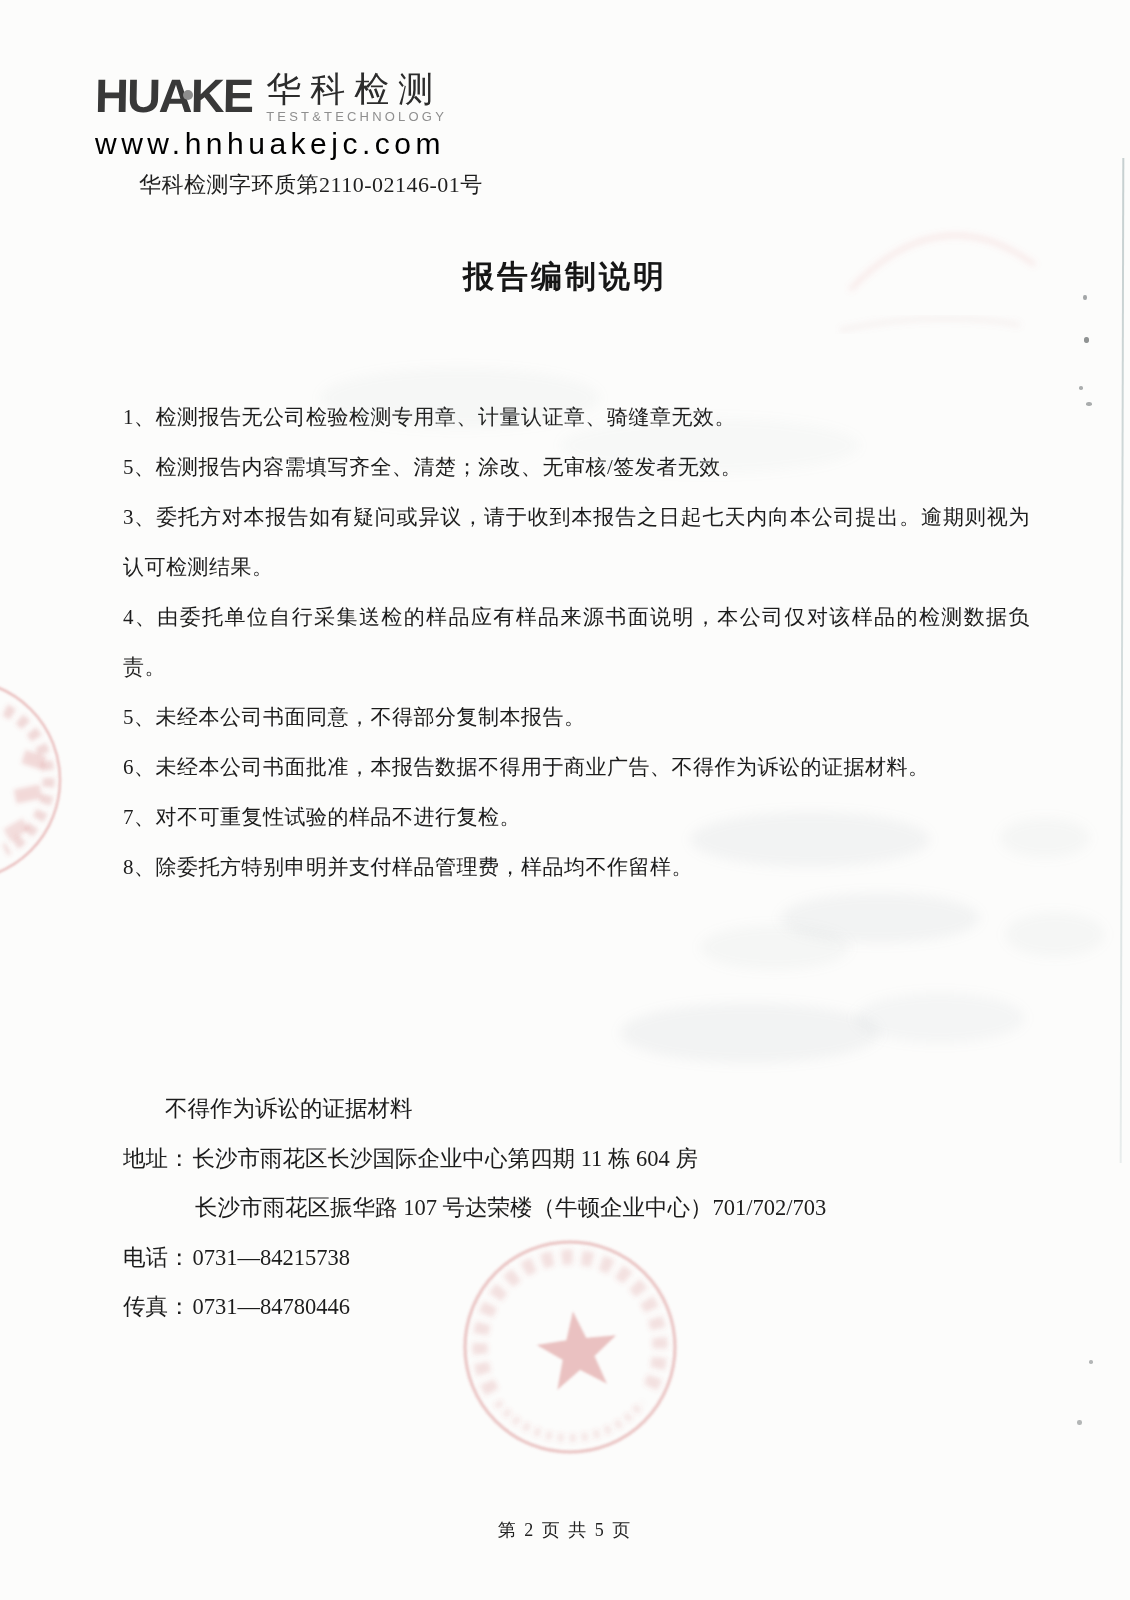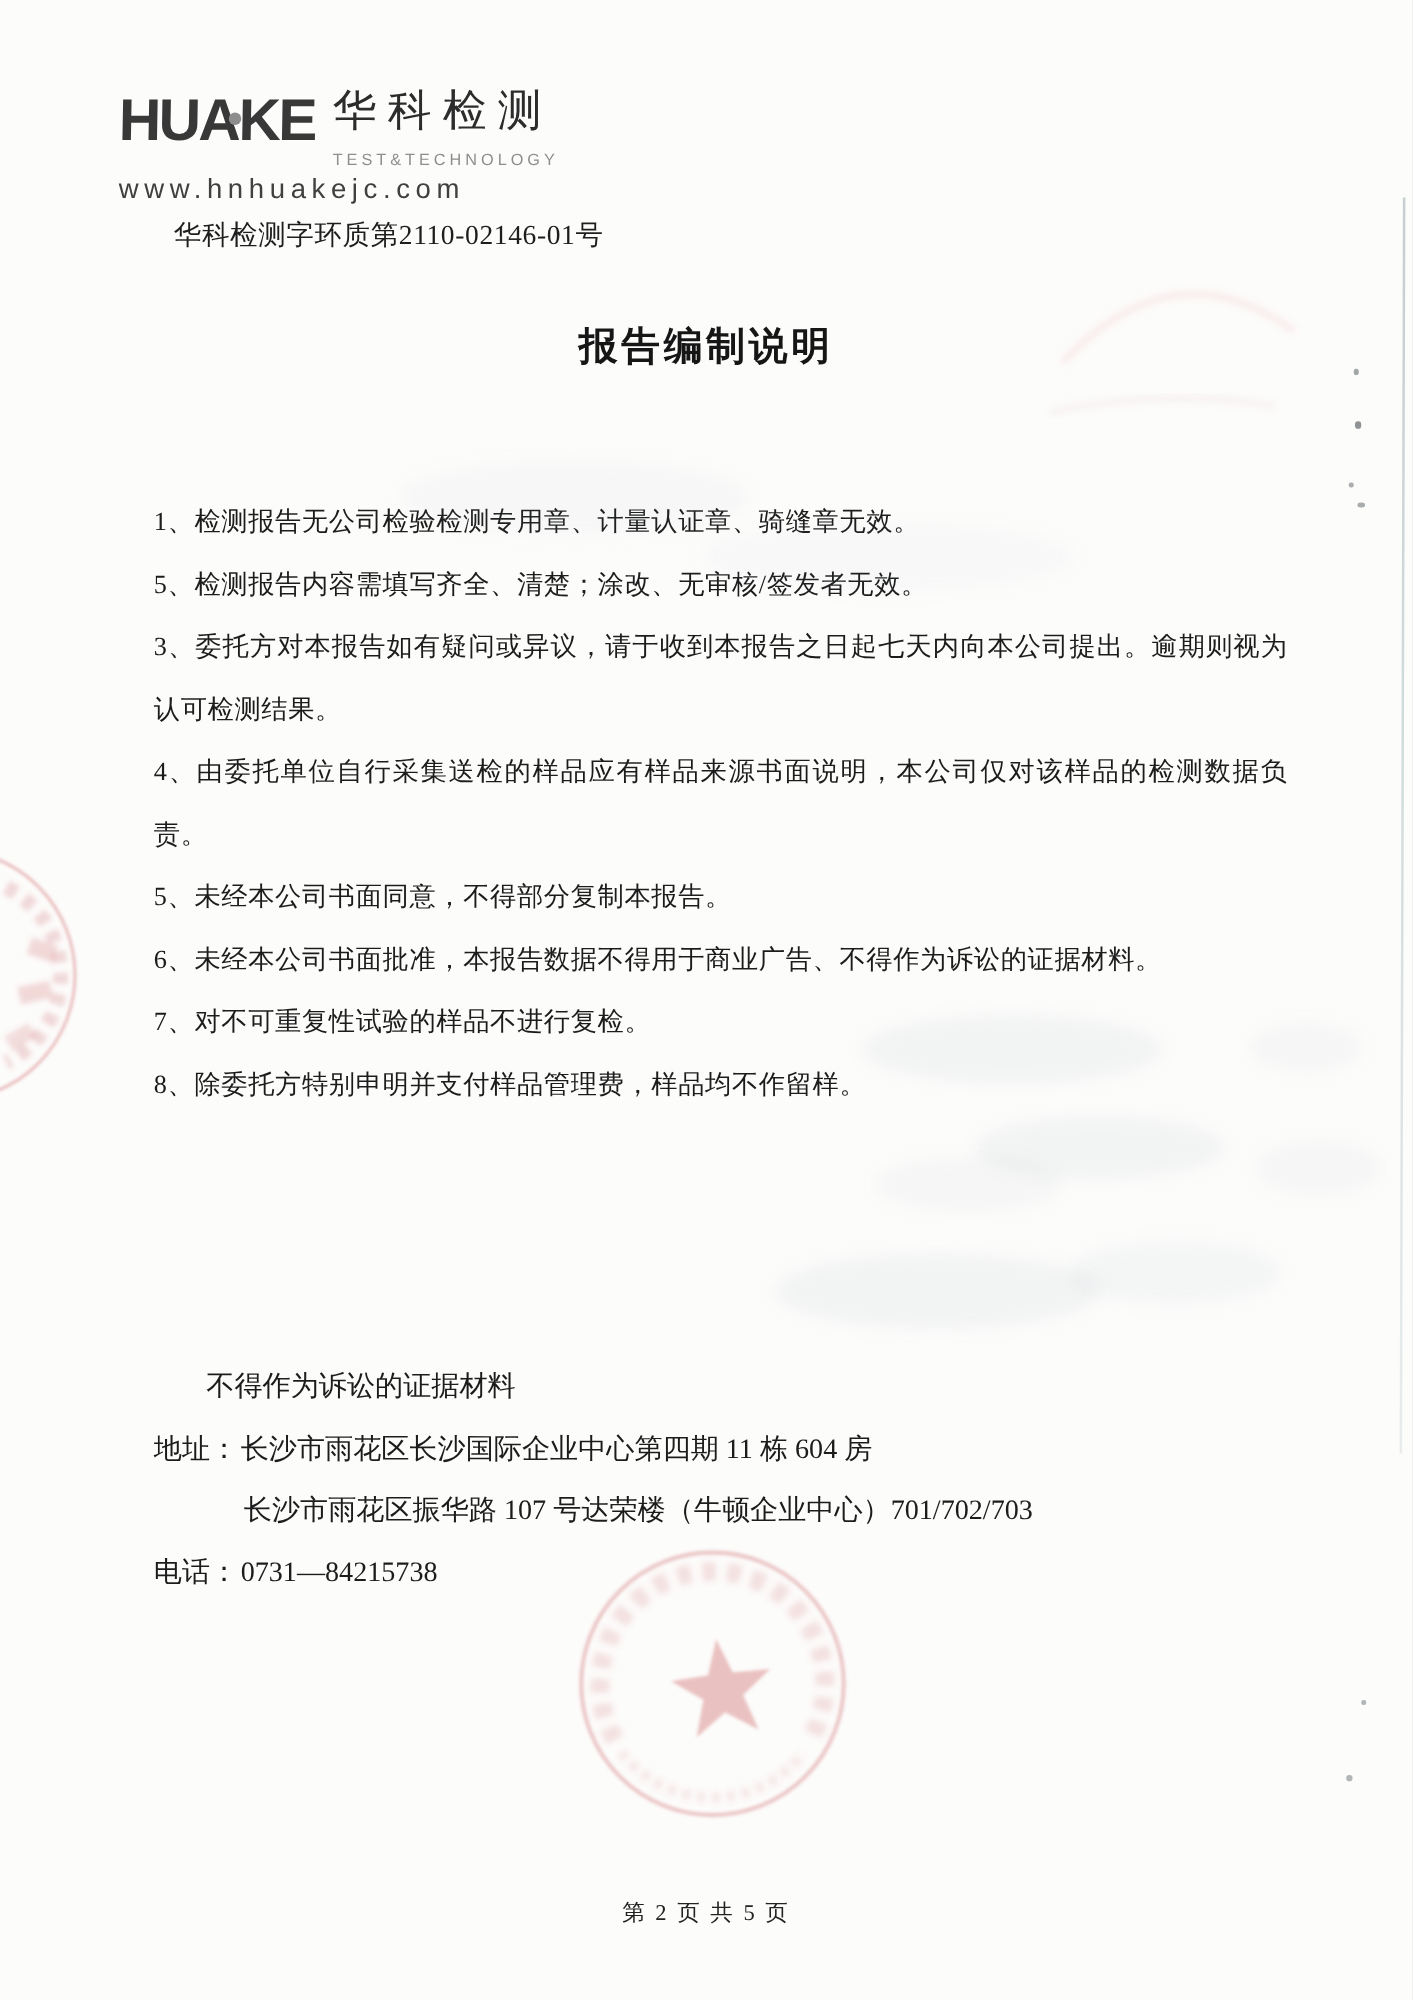--- a/index.html
+++ b/index.html
@@ -18,25 +18,25 @@
     color:#383838;transform:skewX(-1deg);
   }
   .logo-dot{position:absolute;left:88px;top:20px;width:10px;height:10px;border-radius:50%;background:#8d8d8d;}
   .brand-right{margin-left:14px;}
   .brand-cn{
     font-family:"Liberation Sans","DejaVu Sans",sans-serif;
     font-size:35px;line-height:38px;letter-spacing:9px;color:#2c2c2c;font-weight:500;
   }
   .brand-sub{
     font-family:"Liberation Sans","DejaVu Sans",sans-serif;
-    font-size:13px;letter-spacing:3.2px;color:#8e8e8e;margin-top:12px;
+    font-size:13px;letter-spacing:3.2px;color:#8e8e8e;margin-top:1px;
   }
   .website{
     font-family:"Liberation Sans","DejaVu Sans",sans-serif;
-    font-size:22px;letter-spacing:4.5px;color:#404040;margin-top:3px;font-weight:500;
+    font-size:30px;letter-spacing:4.5px;color:#000000;margin-top:3px;font-weight:500;
   }
   .license{font-size:22px;color:#1e1e1e;margin-top:9px;letter-spacing:0.5px;margin-left:44px;}
   
   .title{
     position:absolute;left:0;top:256px;width:100%;margin:0;text-align:center;
     font-family:Liberation Mono, monospace;
     font-size:31px;font-weight:700;letter-spacing:3px;color:#161616;
   }
   
   .notes{position:absolute;left:123px;top:392px;width:907px;}
@@ -91,20 +91,21 @@
     <p class="note">6、未经本公司书面批准，本报告数据不得用于商业广告、不得作为诉讼的证据材料。</p>
     <p class="note">7、对不可重复性试验的样品不进行复检。</p>
     <p class="note">8、除委托方特别申明并支付样品管理费，样品均不作留样。</p>
   </div>
 
   <div class="company">
     <p class="indent1">不得作为诉讼的证据材料</p>
     <p><span>地址：</span><span class="val">长沙市雨花区长沙国际企业中心第四期 11 栋 604 房</span></p>
     <p class="indent2">长沙市雨花区振华路 107 号达荣楼（牛顿企业中心）701/702/703</p>
     <p><span>电话：</span><span class="val">0731—84215738</span></p>
+    <p><span>传真：</span><span class="val">0731—84780446</span></p>
   </div>
 
   <div class="footer">
     <span>第 2 页 共 5 页</span>
   </div>
 
   <svg class="stamp" style="left:455px;top:1232px;" width="230" height="230" viewBox="0 0 230 230">
     <defs>
       <filter id="b1" x="-30%" y="-30%" width="160%" height="160%">
           <feGaussianBlur stdDeviation="1.2"></feGaussianBlur>

